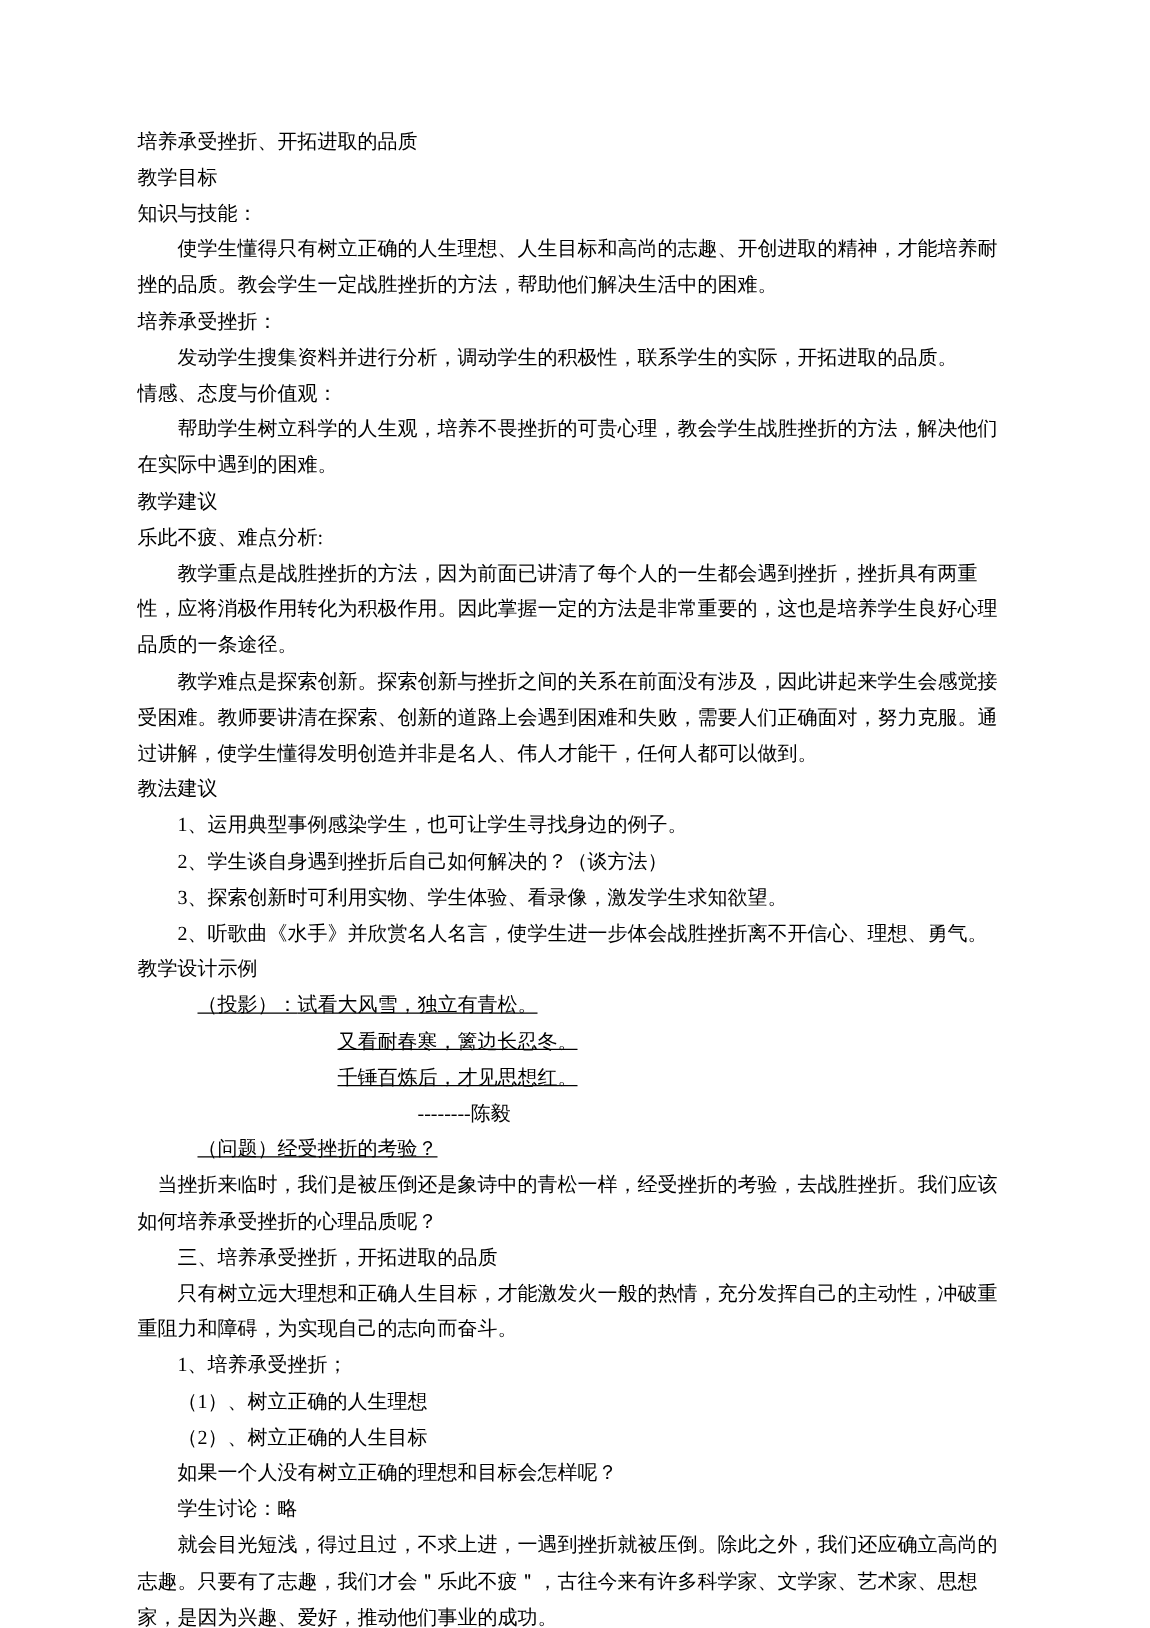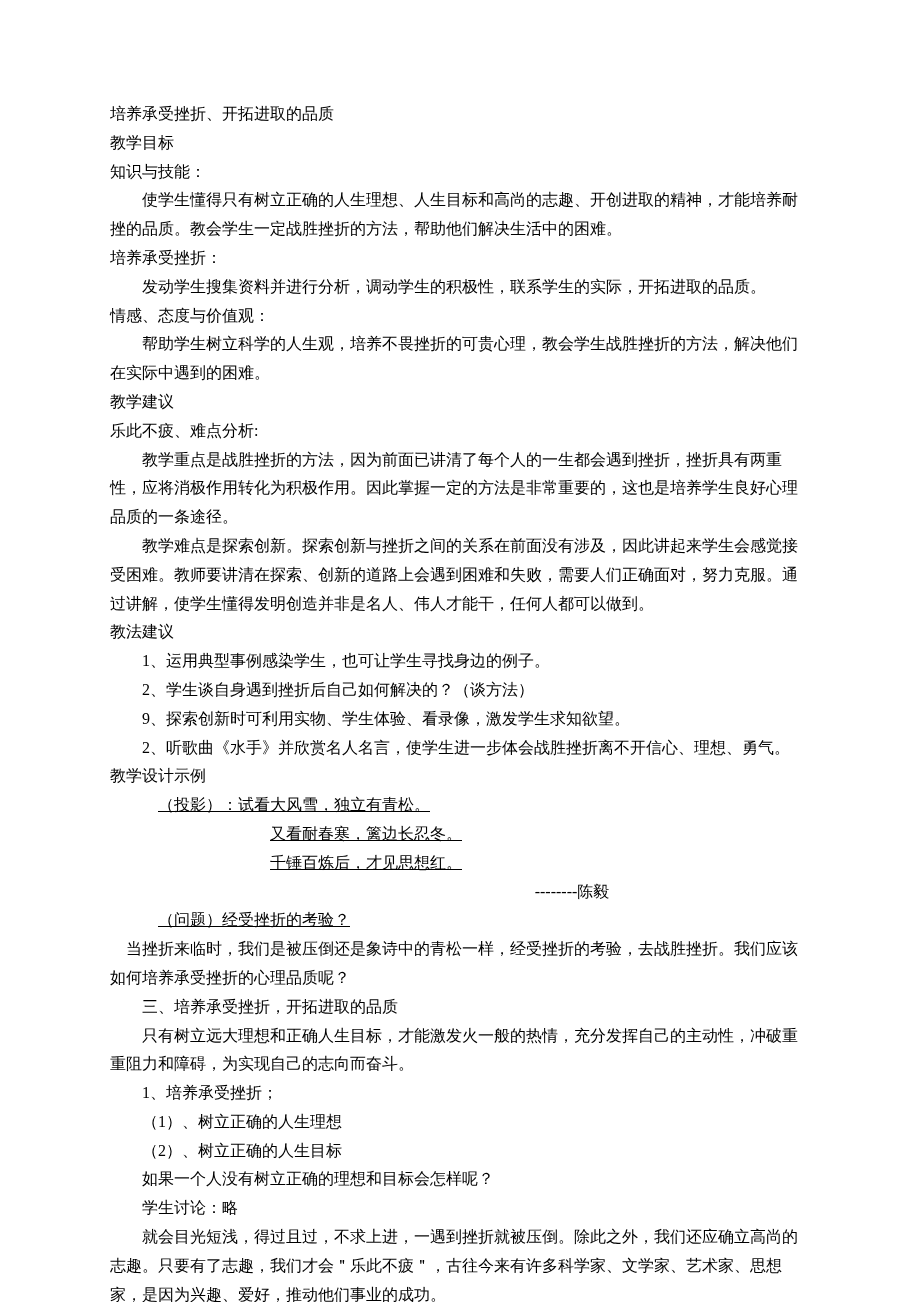--- a/index.html
+++ b/index.html
@@ -23,21 +23,20 @@
     .indent-2 {
       text-indent: 3em;
       text-decoration: underline;
     }
     .indent-5 {
       text-indent: 10em;
       text-decoration: underline;
     }
     .indent-7 {
       text-indent: 14em;
-      text-align: center;
     }
     .indent-small {
       text-indent: 1em;
     }
   </style>
 </head>
 <body>
 
 <p class="line">培养承受挫折、开拓进取的品质</p>
 <p class="line">教学目标</p>
@@ -47,21 +46,21 @@
 <p class="line indent-1">发动学生搜集资料并进行分析，调动学生的积极性，联系学生的实际，开拓进取的品质。</p>
 <p class="line">情感、态度与价值观：</p>
 <p class="line indent-1">帮助学生树立科学的人生观，培养不畏挫折的可贵心理，教会学生战胜挫折的方法，解决他们在实际中遇到的困难。</p>
 <p class="line">教学建议</p>
 <p class="line">乐此不疲、难点分析:</p>
 <p class="line indent-1">教学重点是战胜挫折的方法，因为前面已讲清了每个人的一生都会遇到挫折，挫折具有两重性，应将消极作用转化为积极作用。因此掌握一定的方法是非常重要的，这也是培养学生良好心理品质的一条途径。</p>
 <p class="line indent-1">教学难点是探索创新。探索创新与挫折之间的关系在前面没有涉及，因此讲起来学生会感觉接受困难。教师要讲清在探索、创新的道路上会遇到困难和失败，需要人们正确面对，努力克服。通过讲解，使学生懂得发明创造并非是名人、伟人才能干，任何人都可以做到。</p>
 <p class="line">教法建议</p>
 <p class="line indent-1">1、运用典型事例感染学生，也可让学生寻找身边的例子。</p>
 <p class="line indent-1">2、学生谈自身遇到挫折后自己如何解决的？（谈方法）</p>
-<p class="line indent-1">9、探索创新时可利用实物、学生体验、看录像，激发学生求知欲望。</p>
+<p class="line indent-1">3、探索创新时可利用实物、学生体验、看录像，激发学生求知欲望。</p>
 <p class="line indent-1">2、听歌曲《水手》并欣赏名人名言，使学生进一步体会战胜挫折离不开信心、理想、勇气。</p>
 <p class="line">教学设计示例</p>
 <p class="line indent-2">
   <span>（投影）：</span><span>试看大风雪，独立有青松。</span>
 </p>
 <p class="line indent-5">又看耐春寒，篱边长忍冬。</p>
 <p class="line indent-5">千锤百炼后，才见思想红。</p>
 <p class="line indent-7">--------陈毅</p>
 <p class="line indent-2">（问题）经受挫折的考验？</p>
 <p class="line indent-small">当挫折来临时，我们是被压倒还是象诗中的青松一样，经受挫折的考验，去战胜挫折。我们应该如何培养承受挫折的心理品质呢？</p>

